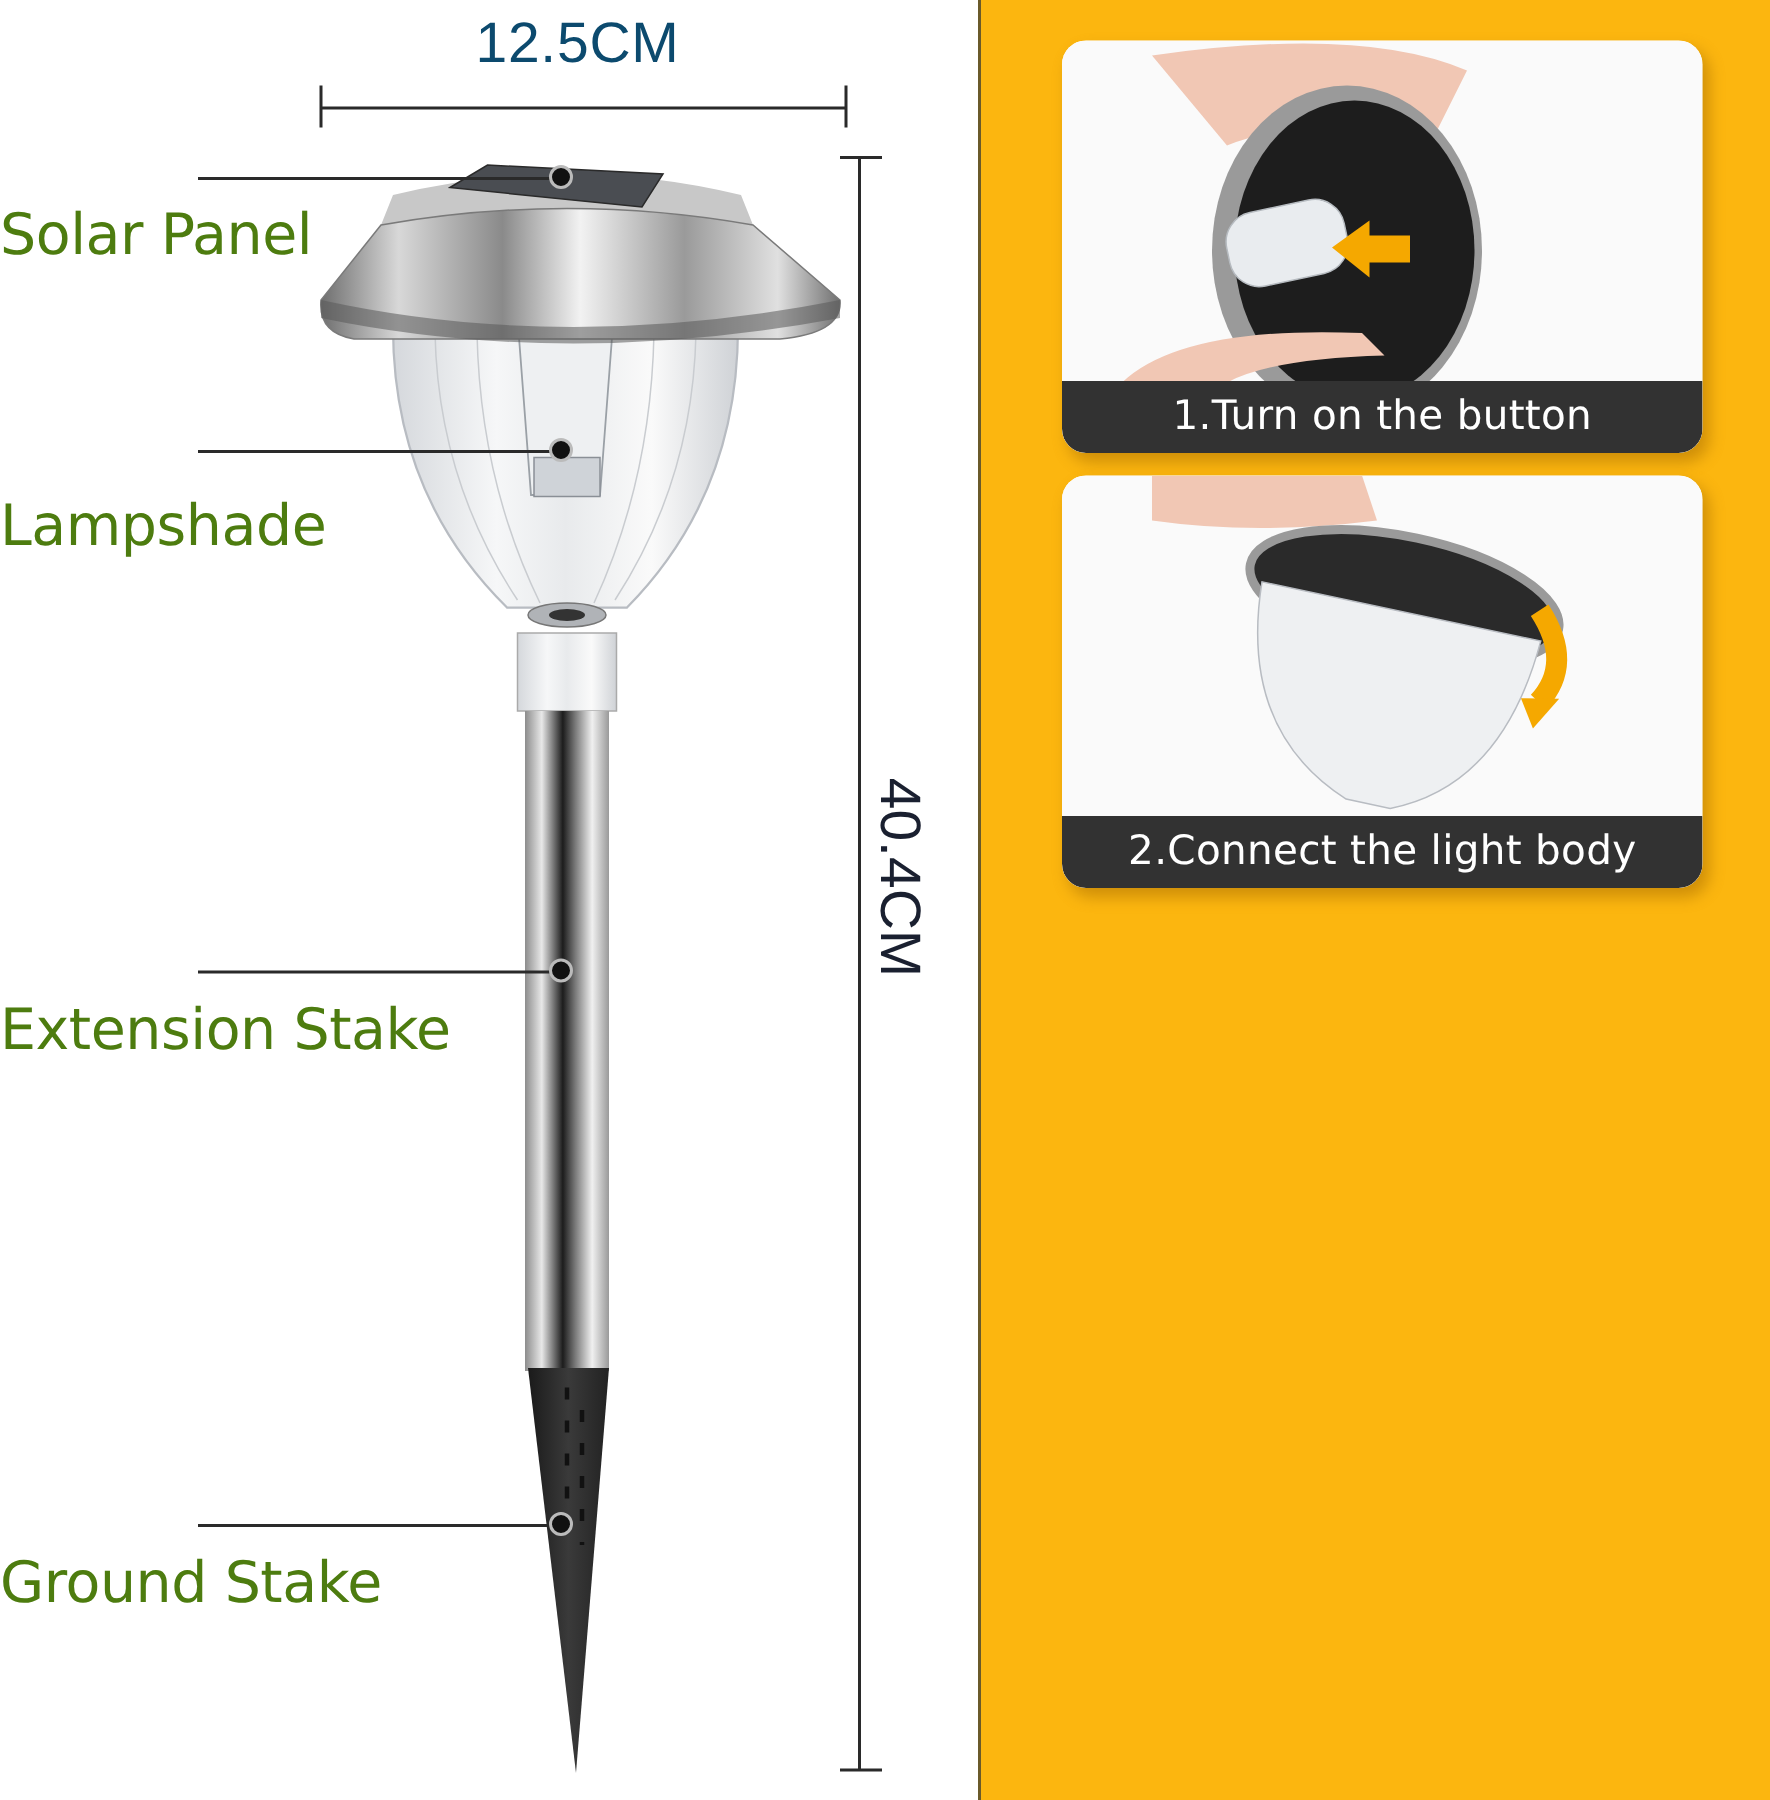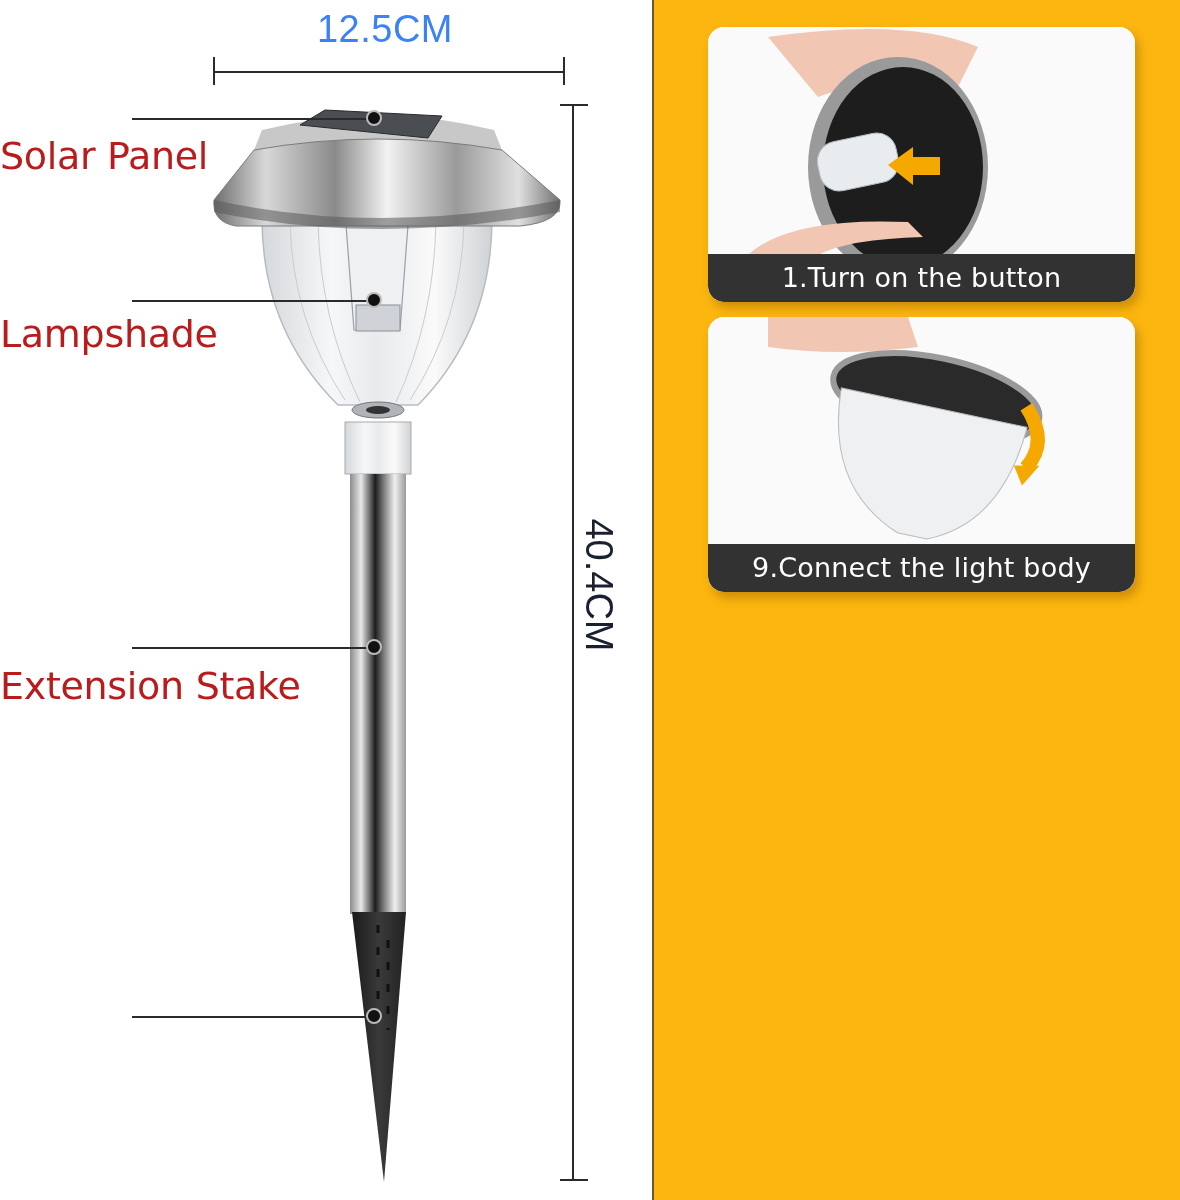--- a/index.html
+++ b/index.html
@@ -3,32 +3,32 @@
 <meta charset="utf-8">
 <style>
   * { box-sizing: border-box; margin: 0; padding: 0; }
   html, body { width: 1180px; height: 1200px; overflow: hidden; background: #ffffff; }
   body { position: relative; font-family: "DejaVu Sans", sans-serif; color: #1e2533; }
 
   
   .left { position: absolute; left: 0; top: 0; width: 652px; height: 1200px; background: #fff; }
 
   .dim-width-label { position: absolute; left: 300px; top: 8px; width: 170px; text-align: center;
-    font-family: "Liberation Sans", sans-serif; font-size: 38px; color: #3b82f6; letter-spacing: 0.5px; }
+    font-family: "Liberation Sans", sans-serif; font-size: 38px; color: #0c4a6e; letter-spacing: 0.5px; }
   .dim-width-line { position: absolute; left: 214px; top: 71px; width: 350px; height: 2px; background: #2a2a2a; }
   .dim-width-cap { position: absolute; top: 57px; width: 2px; height: 28px; background: #2a2a2a; }
 
   .dim-height-line { position: absolute; left: 572px; top: 105px; width: 2px; height: 1075px; background: #2a2a2a; }
   .dim-height-cap { position: absolute; left: 560px; width: 28px; height: 2px; background: #2a2a2a; }
   .dim-height-label { position: absolute; left: 560px; top: 585px; width: 170px; text-align: center;
     transform-origin: 0 0; transform: rotate(90deg) translate(-85px, -60px);
     font-family: "Liberation Sans", sans-serif; font-size: 38px; color: #1a2030; }
 
   .part-label { position: absolute; left: 0; font-family: "DejaVu Sans", sans-serif; font-size: 38px;
-    color: #b91c1c; font-weight: 400; letter-spacing: -0.3px; }
+    color: #4d7c0f; font-weight: 400; letter-spacing: -0.3px; }
   .leader { position: absolute; height: 2px; background: #2a2a2a; }
   .leader-dot { position: absolute; width: 16px; height: 16px; border-radius: 50%; background: #111;
     border: 2px solid #bbb; }
 
   
   .lamp { position: absolute; left: 0; top: 0; }
 
   
   .right { position: absolute; left: 652px; top: 0; width: 528px; height: 1200px; background: #fcb60f;
     border-left: 2px solid #6a5a2a; }
@@ -114,28 +114,29 @@
     <g stroke="#111" stroke-width="3" stroke-dasharray="8 14">
       <line x1="378" y1="925" x2="378" y2="1020"></line>
       <line x1="388" y1="940" x2="388" y2="1030"></line>
     </g>
   </svg>
 
   <div class="part-label" style="top:134px">Solar Panel</div>
   <div class="leader" style="left:132px; top:118px; width:242px;"></div>
   <div class="leader-dot" style="left:366px; top:110px;"></div>
 
-  <div class="part-label" style="top:312px">Lampshade</div>
+  <div class="part-label" style="top:328px">Lampshade</div>
   <div class="leader" style="left:132px; top:300px; width:242px;"></div>
   <div class="leader-dot" style="left:366px; top:292px;"></div>
 
   <div class="part-label" style="top:664px">Extension Stake</div>
   <div class="leader" style="left:132px; top:647px; width:242px;"></div>
   <div class="leader-dot" style="left:366px; top:639px;"></div>
 
+  <div class="part-label" style="top:1033px">Ground Stake</div>
   <div class="leader" style="left:132px; top:1016px; width:242px;"></div>
   <div class="leader-dot" style="left:366px; top:1008px;"></div>
 </div>
 
 <div class="right">
 
   <div class="step-card" style="top:27px">
     <svg class="step-photo" viewBox="0 0 427 228">
       <rect width="427" height="228" fill="#fafafa"></rect>
       <path d="M60 10 Q200 -10 270 20 L250 60 Q160 50 110 70 Z" fill="#f1c7b4"></path>
@@ -154,17 +155,17 @@
     <svg class="step-photo" viewBox="0 0 427 228">
       <rect width="427" height="228" fill="#fafafa"></rect>
       <path d="M60 0 L200 0 L210 30 Q130 40 60 30 Z" fill="#f1c7b4"></path>
       <g transform="rotate(12 220 120)">
         <ellipse cx="220" cy="80" rx="105" ry="40" fill="#2a2a2a" stroke="#9a9a9a" stroke-width="6"></ellipse>
         <path d="M125 90 Q130 190 210 220 L240 220 Q310 190 315 90 Z" fill="#eef0f2" stroke="#b8bcc2"></path>
         <path d="M310 70 Q340 100 322 130" stroke="#f5a800" stroke-width="14" fill="none"></path>
         <path d="M310 130 L335 125 L322 148 Z" fill="#f5a800"></path>
       </g>
     </svg>
-    <div class="step-caption">9.Connect the light body</div>
+    <div class="step-caption">2.Connect the light body</div>
   </div>
 
 
 </div>
 
 </body></html>

